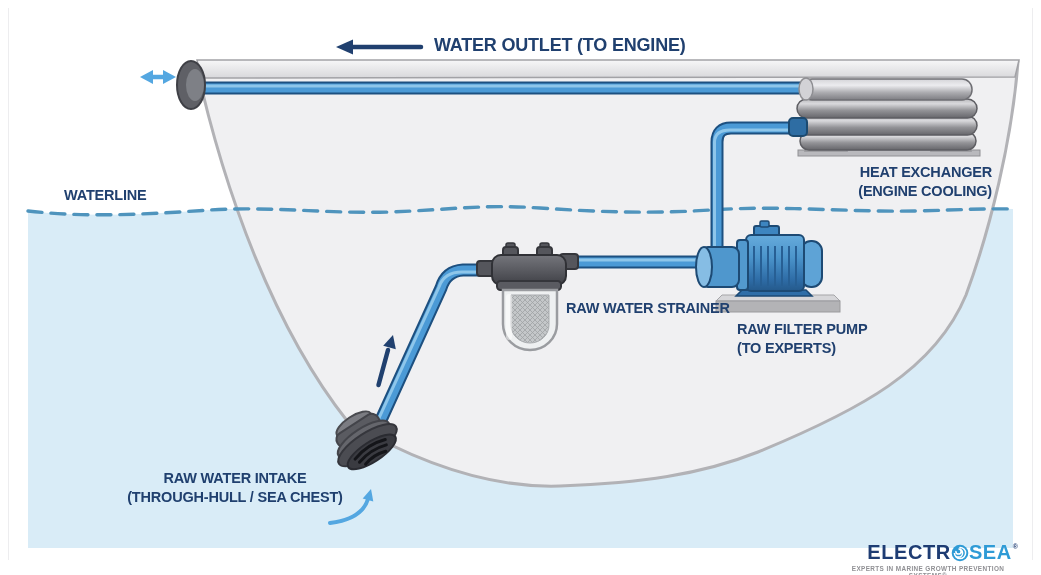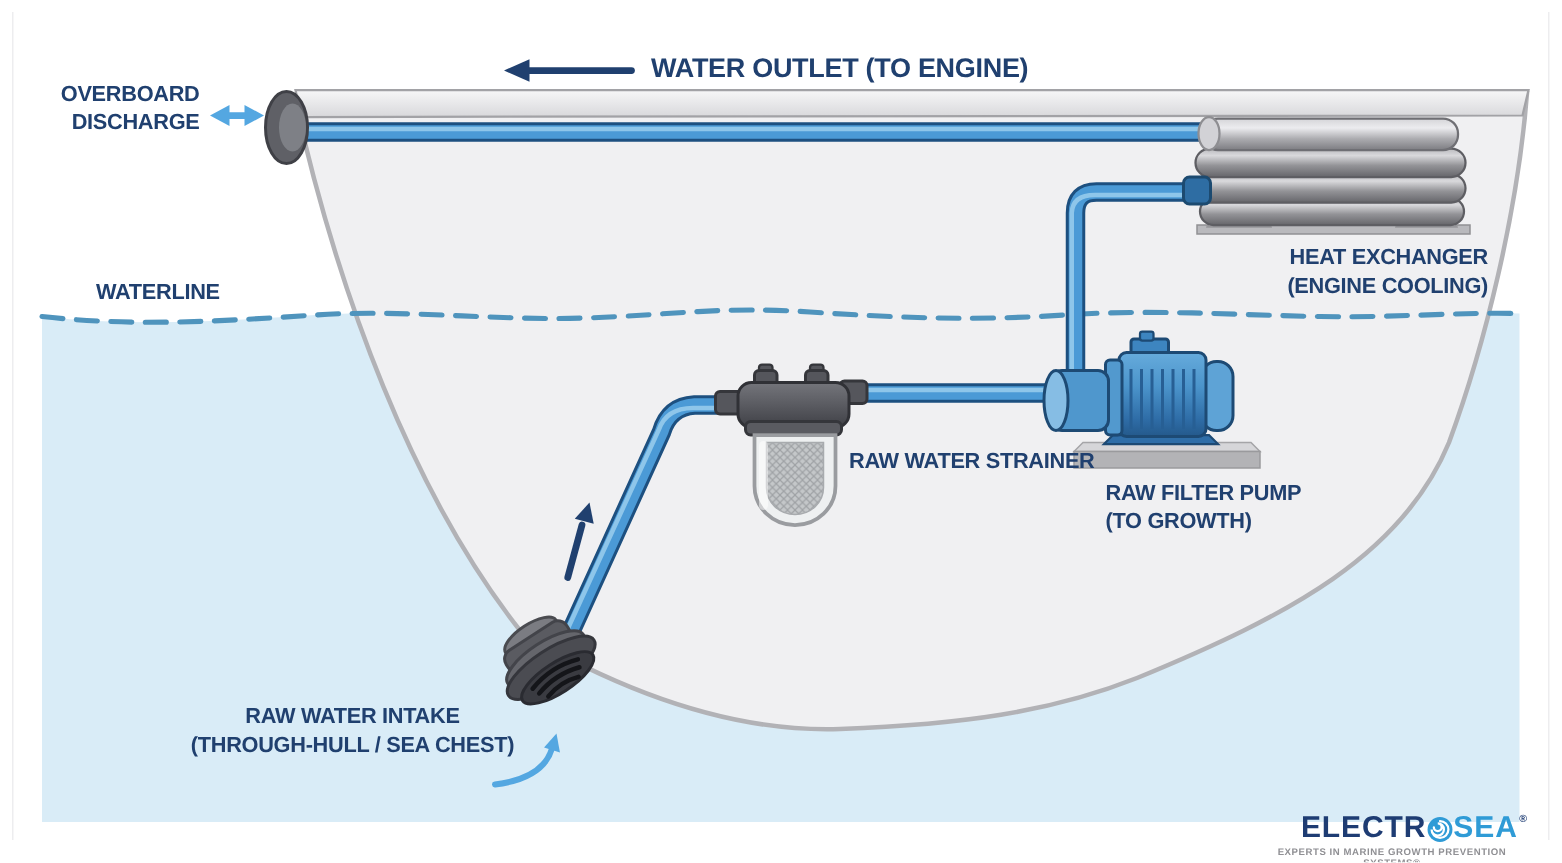--- a/index.html
+++ b/index.html
@@ -183,39 +183,35 @@
       <polygon class="arr-dark-head" points="393,335 395.8,349.2 383.2,345.8"></polygon>
     </g>
     <g>
       <path class="arr-blue" style="stroke-width:4" d="M 330 523 Q 362 519 368 499"></path>
       <polygon class="arr-blue-head" points="371,489 373.3,501.6 362.7,498.4"></polygon>
     </g>
   </svg>
 
   <div class="lbl big" style="left:434px;top:36px;">WATER OUTLET (TO ENGINE)</div>
 
-  <div class="lbl" style="left:33px;top:54px;width:100px;text-align:right;">
-    <div>OVERBOARD</div>
-    <div>DISCHARGE</div>
-  </div>
 
   <div class="lbl" style="left:64px;top:186px;">WATERLINE</div>
 
   <div class="lbl" style="left:820px;top:163px;width:172px;text-align:right;">
     <div>HEAT EXCHANGER</div>
     <div>(ENGINE COOLING)</div>
   </div>
 
   <div class="lbl" style="left:566px;top:299px;">
     <div>RAW WATER STRAINER</div>
   </div>
 
   <div class="lbl" style="left:737px;top:320px;">
     <div>RAW FILTER PUMP</div>
-    <div>(TO GROWTH)</div>
+    <div>(TO EXPERTS)</div>
   </div>
 
 
   <div class="lbl" style="left:119px;top:469px;width:232px;text-align:center;">
     <div>RAW WATER INTAKE</div>
     <div>(THROUGH-HULL / SEA CHEST)</div>
   </div>
 
   <div class="logo">
     <div class="brand">

